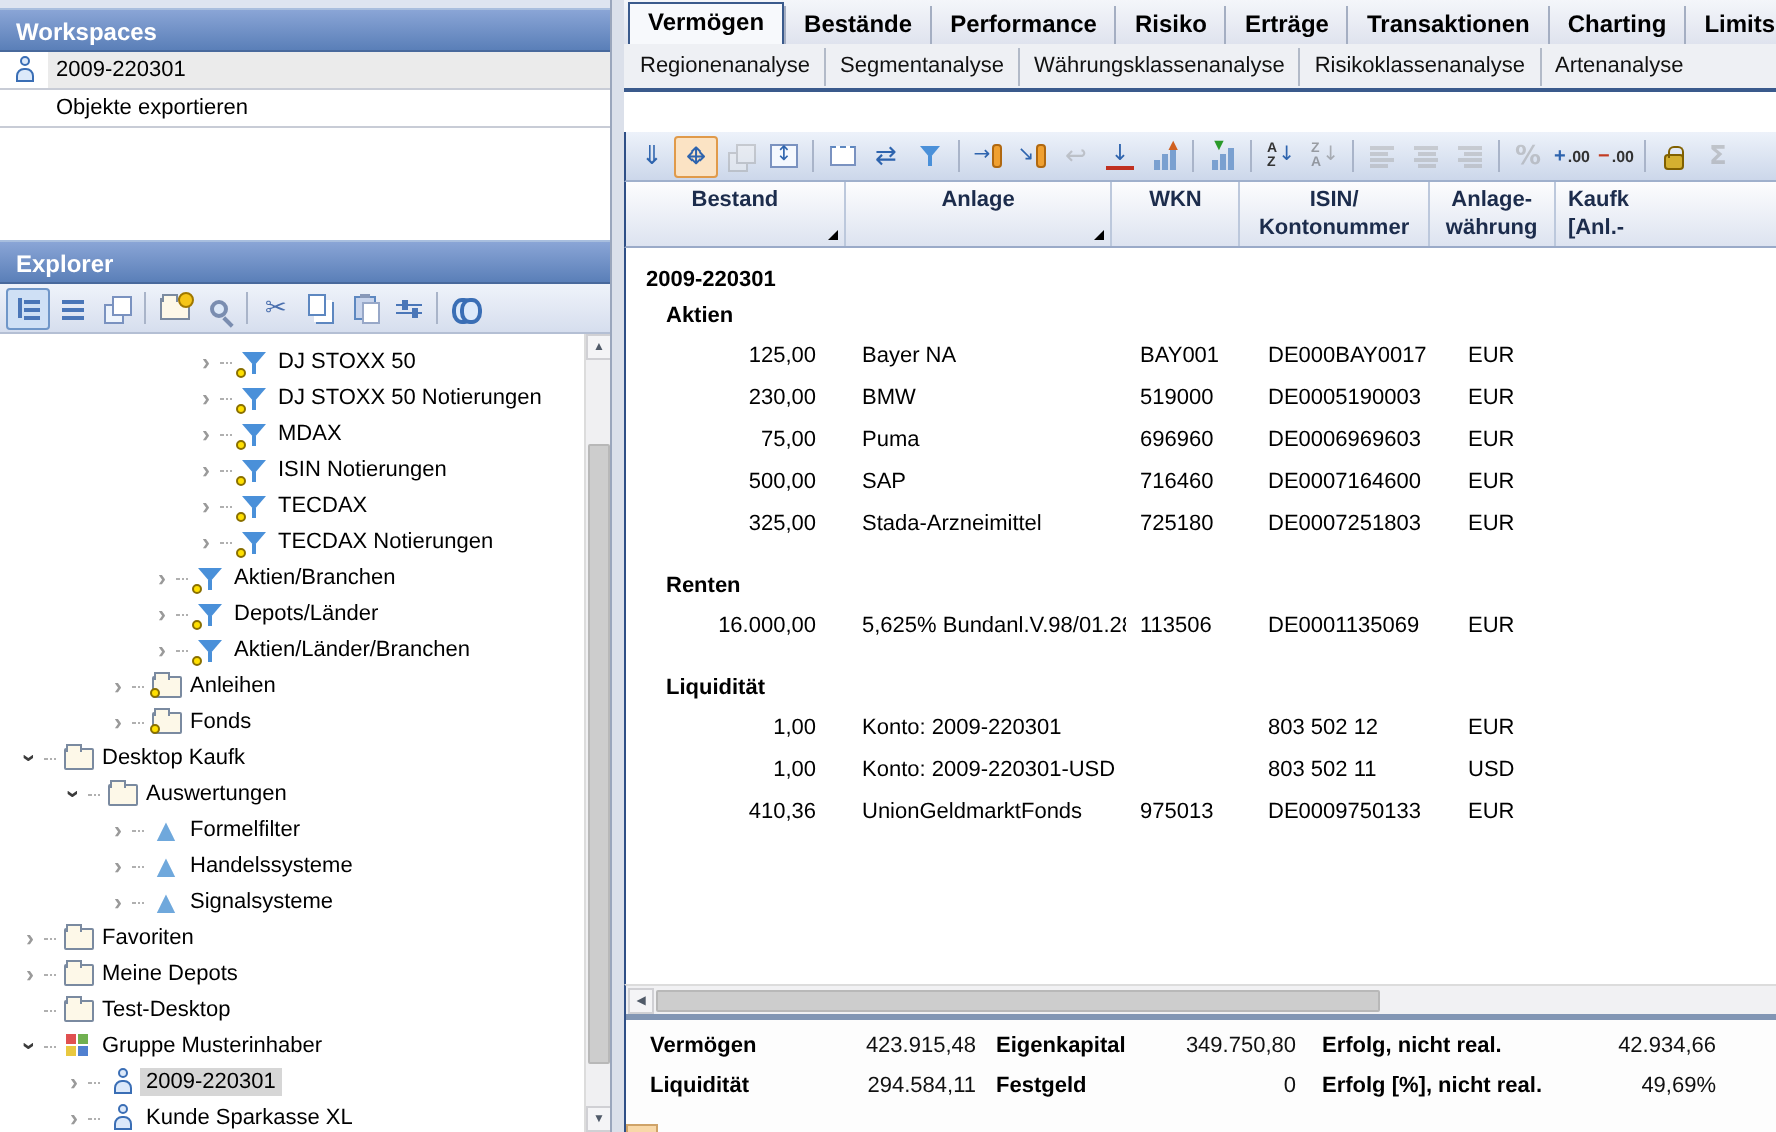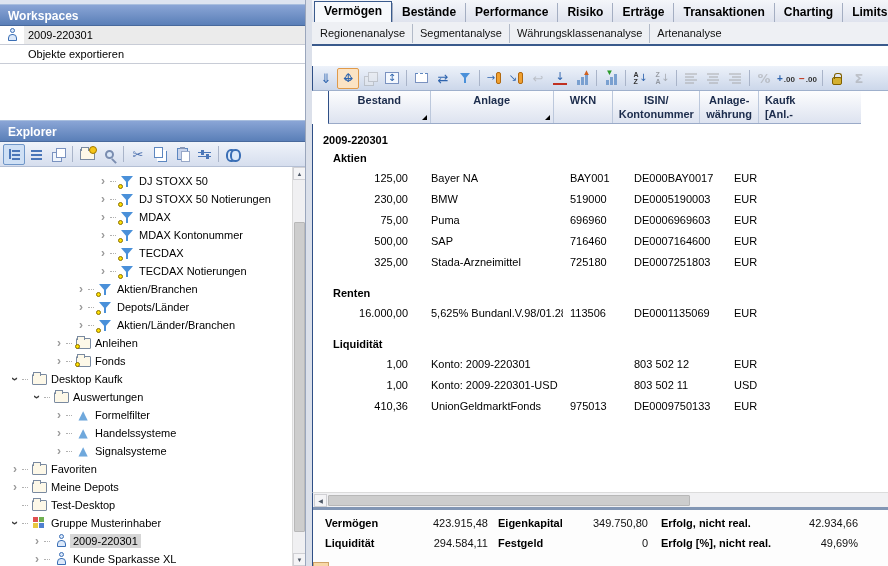--- a/index.html
+++ b/index.html
@@ -62,21 +62,21 @@
   #navline { position:absolute; left:0; top:44px; width:576px; height:2px; background:#3a5a8c; }
   #main-title { position:absolute; left:0; top:46px; width:576px; height:20px; line-height:20px;
     background:linear-gradient(#7094c8,#3d68a5); color:#fff; font-weight:bold; font-size:13px; padding-left:6px;
     border-left:1px solid #2f4f86; white-space:nowrap; overflow:hidden; }
   #main-title .tval { margin-left:16px; }
 
   #main-toolbar { position:absolute; left:0; top:66px; width:576px; height:25px; display:flex; align-items:center;
     background:linear-gradient(#edf2fa,#ccd7ea); border-bottom:1px solid #9fb0cc; border-left:1px solid #2f4f86;
     padding-left:2px; overflow:hidden; }
 
-  #thead { position:absolute; left:16px; top:91px; width:533px; height:33px; display:flex;
+  #thead { position:absolute; left:0; top:91px; width:576px; height:33px; display:flex;
     background:linear-gradient(#fdfdfe,#dde3f0); border-bottom:1px solid #9aaac8; border-left:1px solid #2f4f86; }
   .th { position:relative; border-right:1px solid #bcc8dc; text-align:center; font-weight:bold; color:#1c2c4c;
     padding-top:2px; line-height:14px; overflow:hidden; }
   .th .l2 { display:block; }
   .th.sorted::after { content:""; position:absolute; right:3px; bottom:3px; width:0; height:0;
     border-left:5px solid transparent; border-bottom:5px solid #000; }
 
   #tbody { position:absolute; left:0; top:124px; width:576px; height:368px; background:#fff;
     border-left:1px solid #2f4f86; overflow:hidden; }
   .trow { display:flex; height:21px; align-items:center; }
@@ -288,21 +288,21 @@
             <span class="tlabel">MDAX</span>
           </div>
           <div class="titem" style="padding-left: 96px;">
             <span class="chev ">›</span>
             <span class="stub"></span>
             <span class="ticon">
               <span class="ti-funnel">
                 <i class="dot"></i>
               </span>
             </span>
-            <span class="tlabel">MDAX Kontonummer</span>
+            <span class="tlabel">ISIN Notierungen</span>
           </div>
           <div class="titem" style="padding-left: 96px;">
             <span class="chev ">›</span>
             <span class="stub"></span>
             <span class="ticon">
               <span class="ti-funnel">
                 <i class="dot"></i>
               </span>
             </span>
             <span class="tlabel">TECDAX</span>
@@ -480,20 +480,21 @@
         <div class="tab">Risiko</div>
         <div class="tab">Erträge</div>
         <div class="tab">Transaktionen</div>
         <div class="tab">Charting</div>
         <div class="tab">Limits</div>
       </div>
     <div id="subtabbar">
         <div class="subtab">Regionenanalyse</div>
         <div class="subtab">Segmentanalyse</div>
         <div class="subtab">Währungsklassenanalyse</div>
+        <div class="subtab">Risikoklassenanalyse</div>
         <div class="subtab">Artenanalyse</div>
       </div>
     <div id="navline"></div>
 
 
     <div id="main-toolbar">
         <button class="tbtn">
           <span class="gi">⇓</span>
         </button>
         <button class="tbtn selected-orange">

